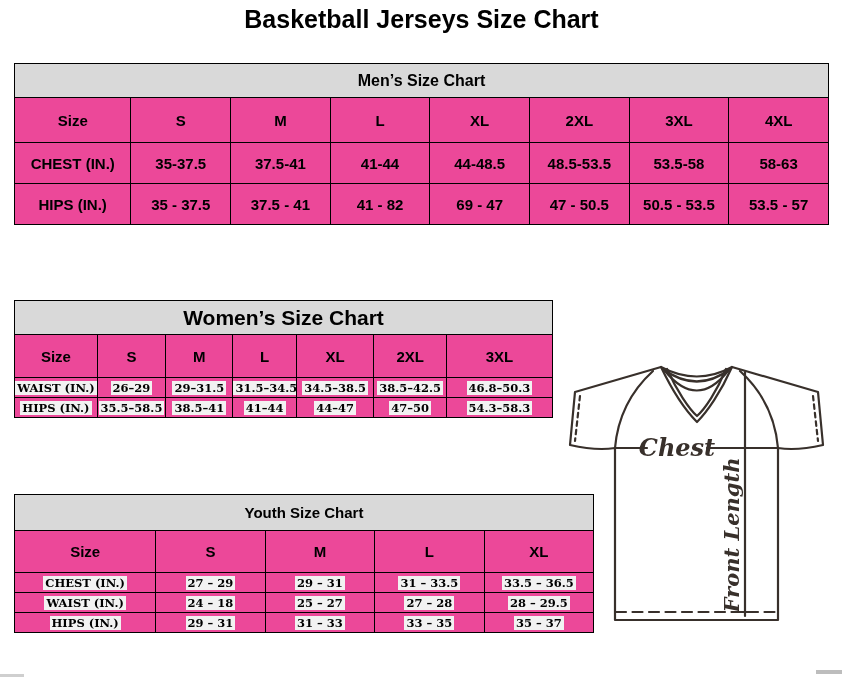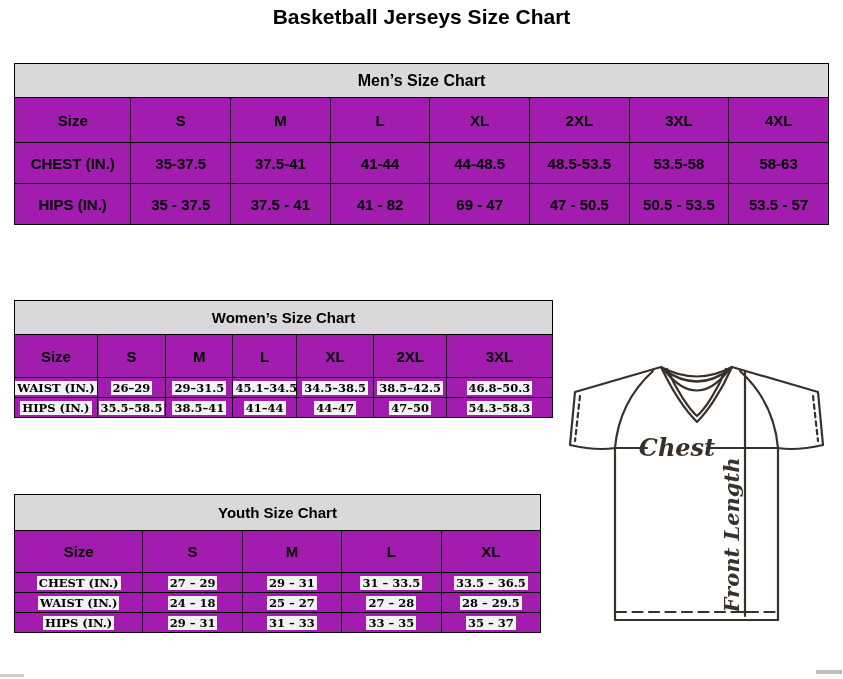--- a/index.html
+++ b/index.html
@@ -2,44 +2,44 @@
 <html><head>
 <meta charset="utf-8">
 <style>
   html,body { margin:0; padding:0; }
   body {
     width:843px; height:679px; position:relative; overflow:hidden;
     background:#ffffff; font-family:"Liberation Sans", sans-serif;
   }
   .page-title {
     position:absolute; top:5px; left:0; right:0; margin:0;
-    text-align:center; font-size:21px; font-weight:700; color:#000;
+    text-align:center; font-size:25px; font-weight:700; color:#000;
     font-family:"Liberation Sans", sans-serif;
   }
   table.tbl {
-    position:absolute; border-collapse:collapse; table-layout:fixed; background:#a21caf;
+    position:absolute; border-collapse:collapse; table-layout:fixed; background:#ec4899;
   }
   .tbl td {
     border:1.5px solid #000; text-align:center; vertical-align:middle;
     font-weight:700; color:#000; padding:0; overflow:hidden; white-space:nowrap;
     font-family:"Liberation Sans", sans-serif;
   }
   .tbl td.thead { background:#d9d9d9; font-size:16px; }
 
   .men   { left:14px; top:63px;  width:815px; }
   .men   td.thead       { height:33px; }
   .men   .sizerow td    { height:44px; font-size:15px; }
   .men   .datarow td    { height:40px; font-size:15px; }
 
   .women { left:14px; top:300px; width:539px; }
-  .women td.thead       { height:33px; font-size:15px; }
+  .women td.thead       { height:33px; font-size:21px; }
   .women .sizerow td    { height:42px; font-size:15px; }
   .women .datarow td    { height:19px; font-size:11.5px; font-family:"DejaVu Serif", serif; }
 
-  .youth { left:14px; top:494px; width:527px; }
+  .youth { left:14px; top:494px; width:580px; }
   .youth td.thead       { height:35px; font-size:15px; }
   .youth .sizerow td    { height:41px; font-size:15px; }
   .youth .datarow td    { height:19px; font-size:11.5px; font-family:"DejaVu Serif", serif; }
 
   .women .datarow .v, .youth .datarow .v { background:#f2f2f2; padding:0 2px; }
 
   .jersey { position:absolute; left:556px; top:360px; width:286px; height:268px; }
   .jersey svg { display:block; width:100%; height:100%; }
 
   .frag-left  { position:absolute; left:0;    top:674px; width:24px; height:3px; background:#cfcfcf; }
@@ -117,21 +117,21 @@
         <td>M</td>
         <td>L</td>
         <td>XL</td>
         <td>2XL</td>
         <td>3XL</td>
       </tr>
       <tr class="datarow">
         <td><span class="v">WAIST (IN.)</span></td>
         <td><span class="v">26–29</span></td>
         <td><span class="v">29–31.5</span></td>
-        <td><span class="v">45.1–34.5</span></td>
+        <td><span class="v">31.5–34.5</span></td>
         <td><span class="v">34.5–38.5</span></td>
         <td><span class="v">38.5–42.5</span></td>
         <td><span class="v">46.8–50.3</span></td>
       </tr>
       <tr class="datarow">
         <td><span class="v">HIPS (IN.)</span></td>
         <td><span class="v">35.5–58.5</span></td>
         <td><span class="v">38.5–41</span></td>
         <td><span class="v">41–44</span></td>
         <td><span class="v">44–47</span></td>

